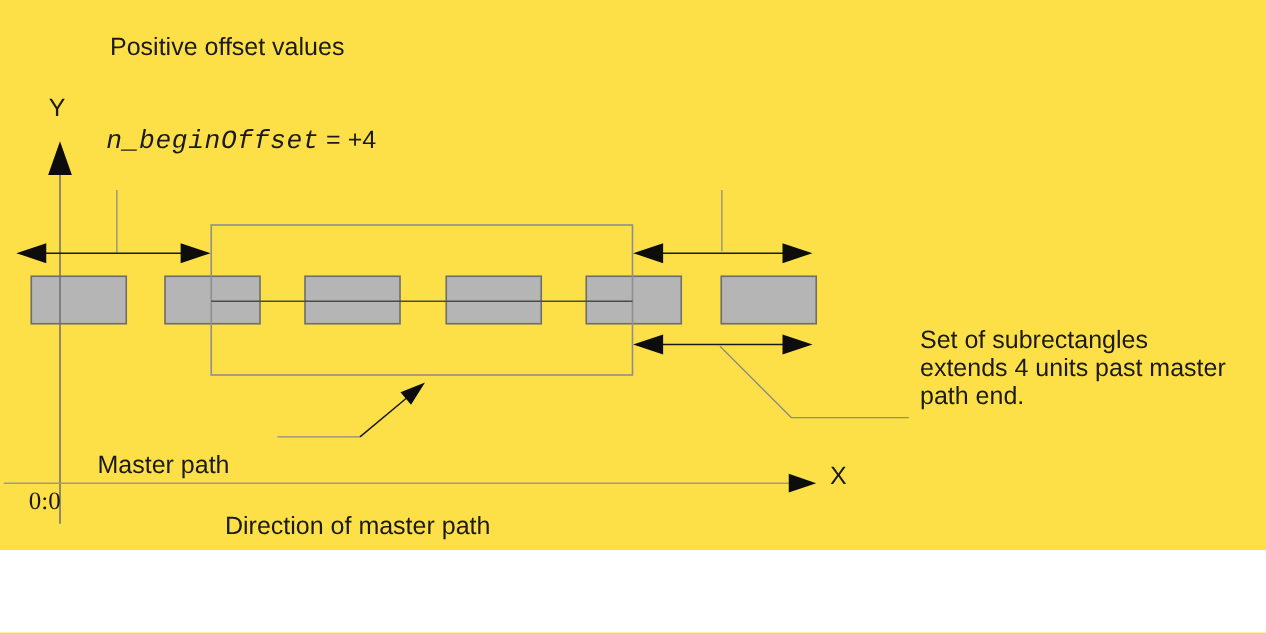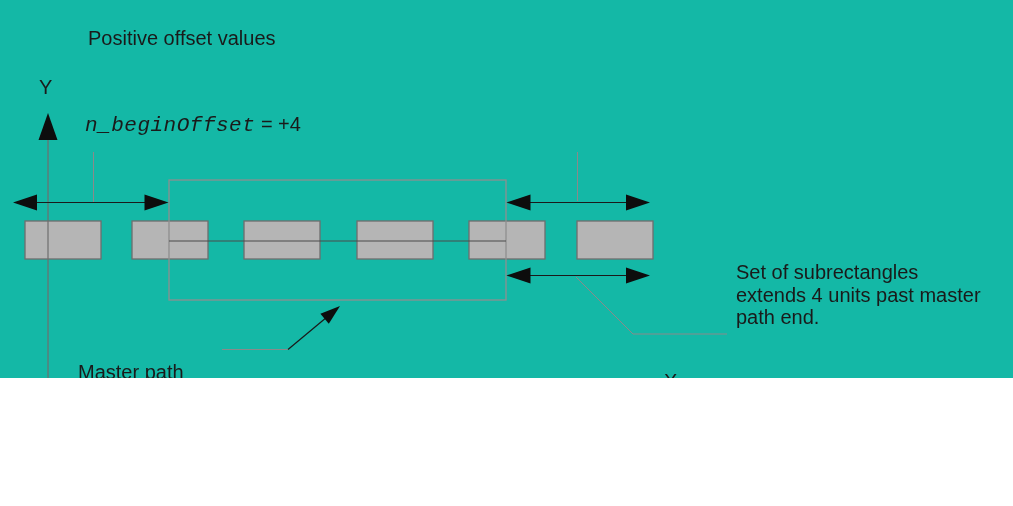--- a/index.html
+++ b/index.html
@@ -1,17 +1,17 @@
 <!DOCTYPE html>
 <html><head>
 <meta charset="utf-8">
 <style>
   html,body { margin:0; padding:0; background:#ffffff; }
   .stage {
-    position:relative; width:1013px; height:378px; background:#14b8a6;
+    position:relative; width:1013px; height:440px; background:#fde047;
     font-family:"Liberation Sans", sans-serif; color:#1a1a1a; overflow:hidden;
   }
   .stage svg { position:absolute; left:0; top:0; }
   .lbl { position:absolute; font-size:20px; line-height:1.15; white-space:nowrap; }
   .mono { font-family:"Liberation Mono","DejaVu Sans Mono",monospace; font-style:italic; font-size:21px; letter-spacing:0.5px; }
   .note { white-space:normal; width:280px; line-height:22.6px; }
   .note span { display:block; }
 
   
   .subrect   { stroke:#6e6e6e; stroke-width:1.3; }
@@ -70,29 +70,30 @@
     <polygon class="head" points="340,306 328.8,323.8 320.4,313.8"></polygon>
 
     <line class="arrowline" x1="200" y1="456.5" x2="407" y2="456.5"></line>
     <polygon class="head" points="428,456.5 405,449 405,464"></polygon>
   </svg>
 
   <div class="lbl" style="left:88px; top:27px;">Positive offset values</div>
 
   <div class="lbl" style="left:39px; top:76px;">Y</div>
 
-  <div class="lbl" style="left:85px; top:113px;text-align:right;"><span class="mono">n_beginOffset</span><span> = +4</span></div>
+  <div class="lbl" style="left:85px; top:101px;text-align:right;"><span class="mono">n_beginOffset</span><span> = +4</span></div>
 
 
   <div class="lbl note" style="left:736px; top:261px;">
     <span>Set of subrectangles</span>
     <span>extends 4 units past master</span>
     <span>path end.</span>
   </div>
 
   <div class="lbl" style="left:78px; top:329px;margin-top:32px;">Master path</div>
 
   <div class="lbl" style="left:664px; top:370px;">X</div>
 
   <div class="lbl" style="left:23px; top:390px;font-family:Liberation Serif, serif;">0:0</div>
 
+  <div class="lbl" style="left:180px; top:410px;">Direction of master path</div>
 
 </div>
 
 </body></html>

